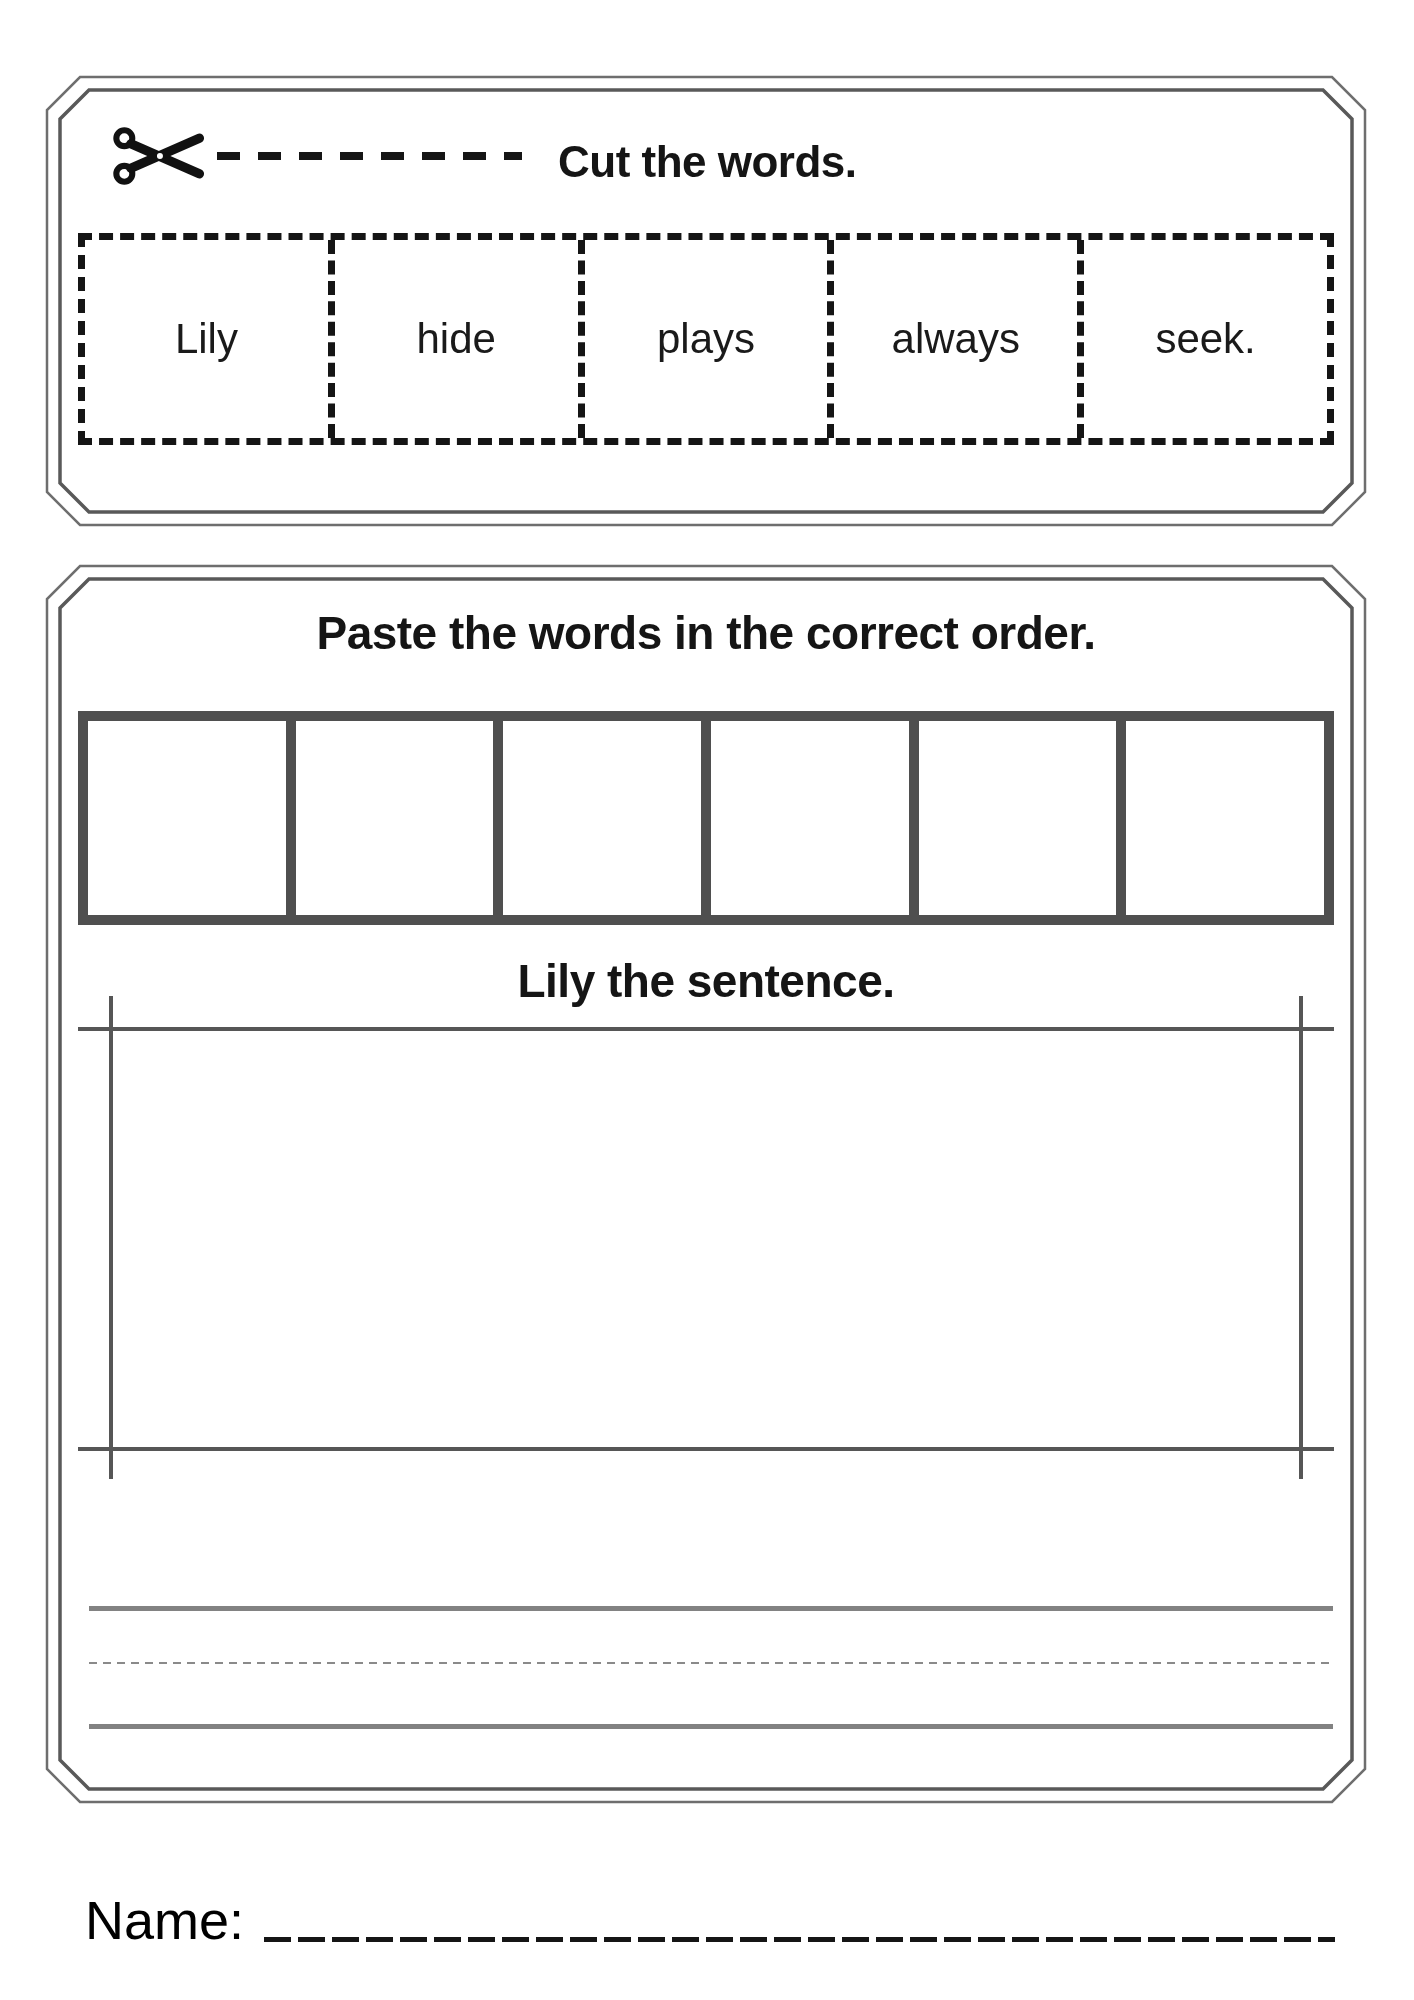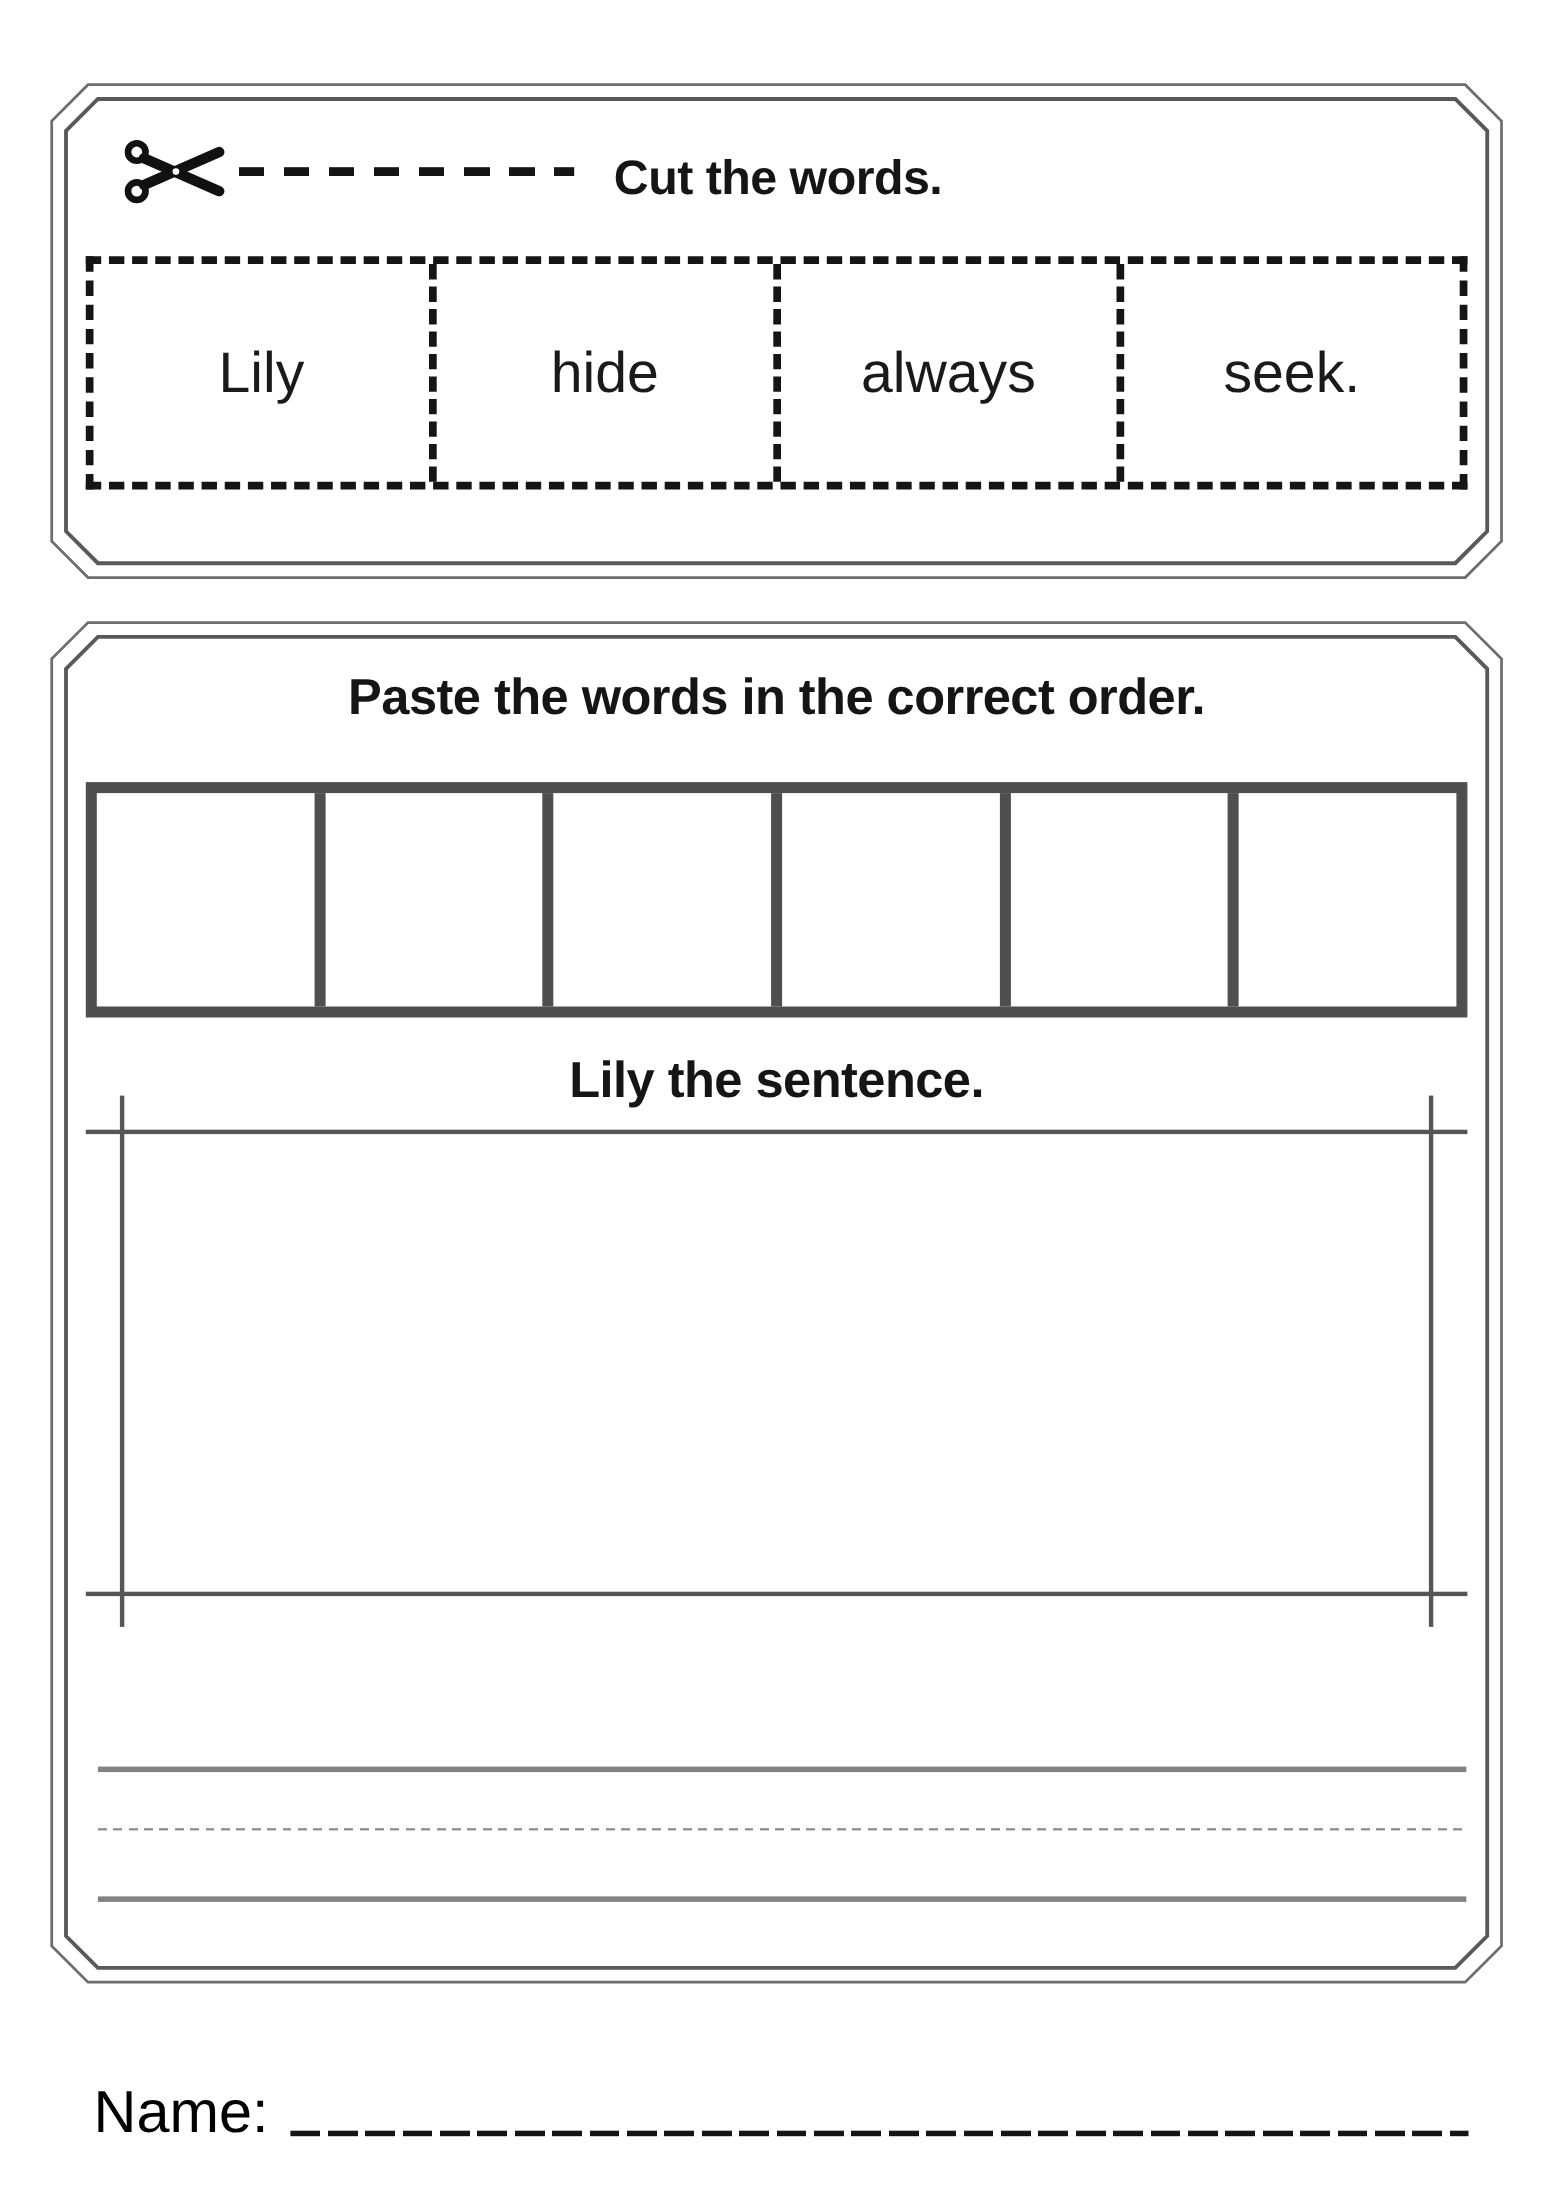--- a/index.html
+++ b/index.html
@@ -27,21 +27,21 @@
   }
   .word-row{
     position:absolute;left:33px;top:158px;width:1256px;height:212px;
     border:7px dashed #151515;display:flex;box-sizing:border-box;
   }
   .word-cell{
     flex:1 1 0;display:flex;align-items:center;justify-content:center;
     border-right:7px dashed #151515;box-sizing:border-box;
   }
   .word-cell:last-child{border-right:none;text-align:right;}
-  .word-cell span{font-size:52px;color:#1a1a1a;}
+  .word-cell span{font-size:42px;color:#1a1a1a;}
 
   
   .title{
     position:absolute;left:0;width:100%;margin:0;text-align:center;
     font-size:46px;font-weight:700;letter-spacing:-0.5px;white-space:nowrap;
   }
   .paste-title{top:42px;}
   .draw-title{top:390px;}
   .write-title{top:952px;}
   .paste-row{
@@ -99,20 +99,23 @@
     </div>
 
     <div class="word-row">
       <div class="word-cell">
           <span>Lily</span>
         </div>
       <div class="word-cell">
           <span>hide</span>
         </div>
       <div class="word-cell">
+          <span>plays</span>
+        </div>
+      <div class="word-cell">
           <span>always</span>
         </div>
       <div class="word-cell">
           <span>seek.</span>
         </div>
     </div>
   </section>
 
   <section class="card card2">
     <svg class="frame" width="1322" height="1240" viewBox="0 0 1322 1240" fill="none">

